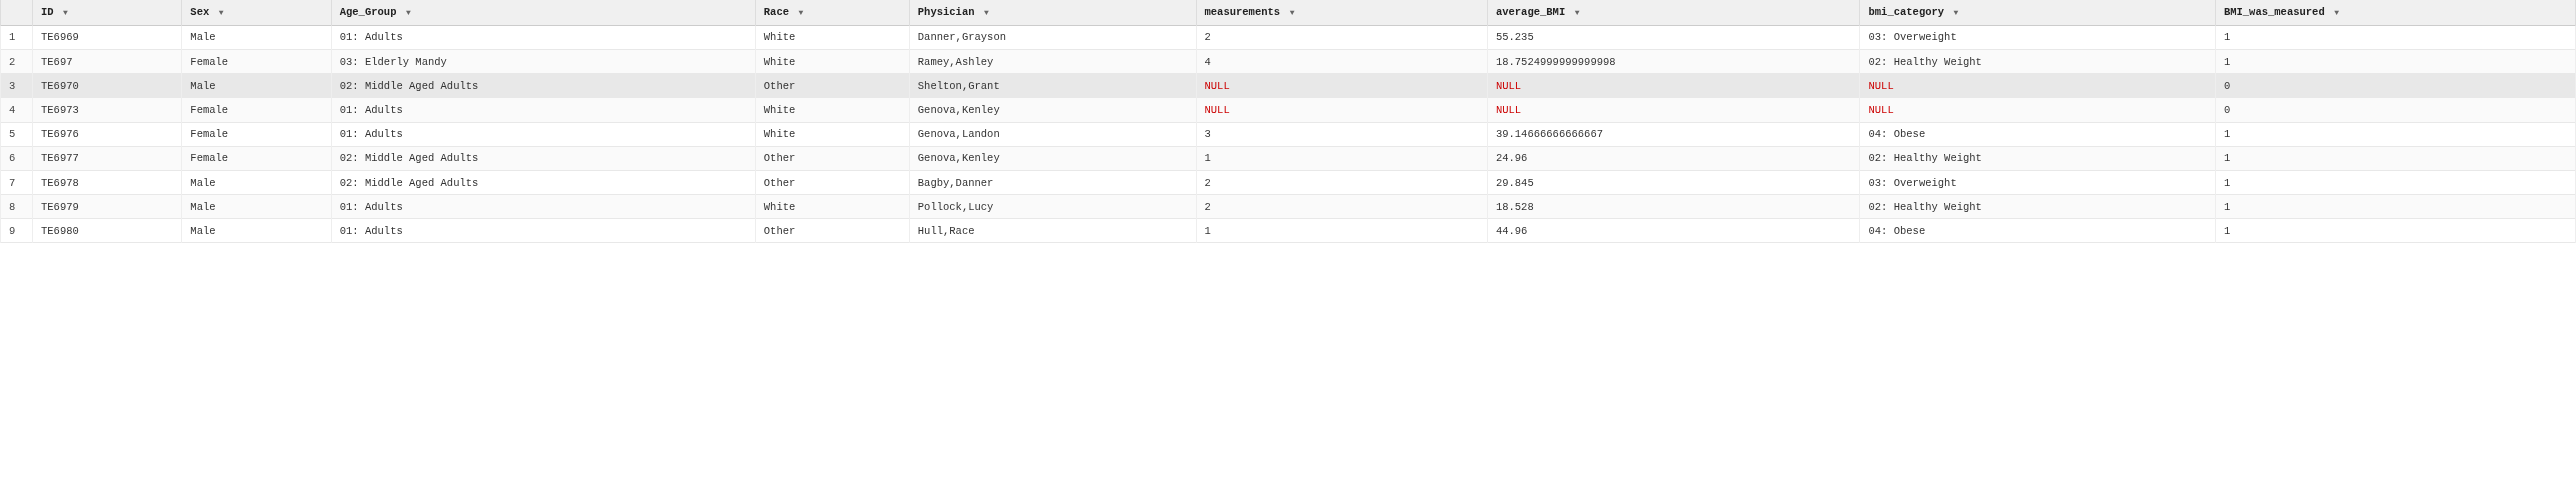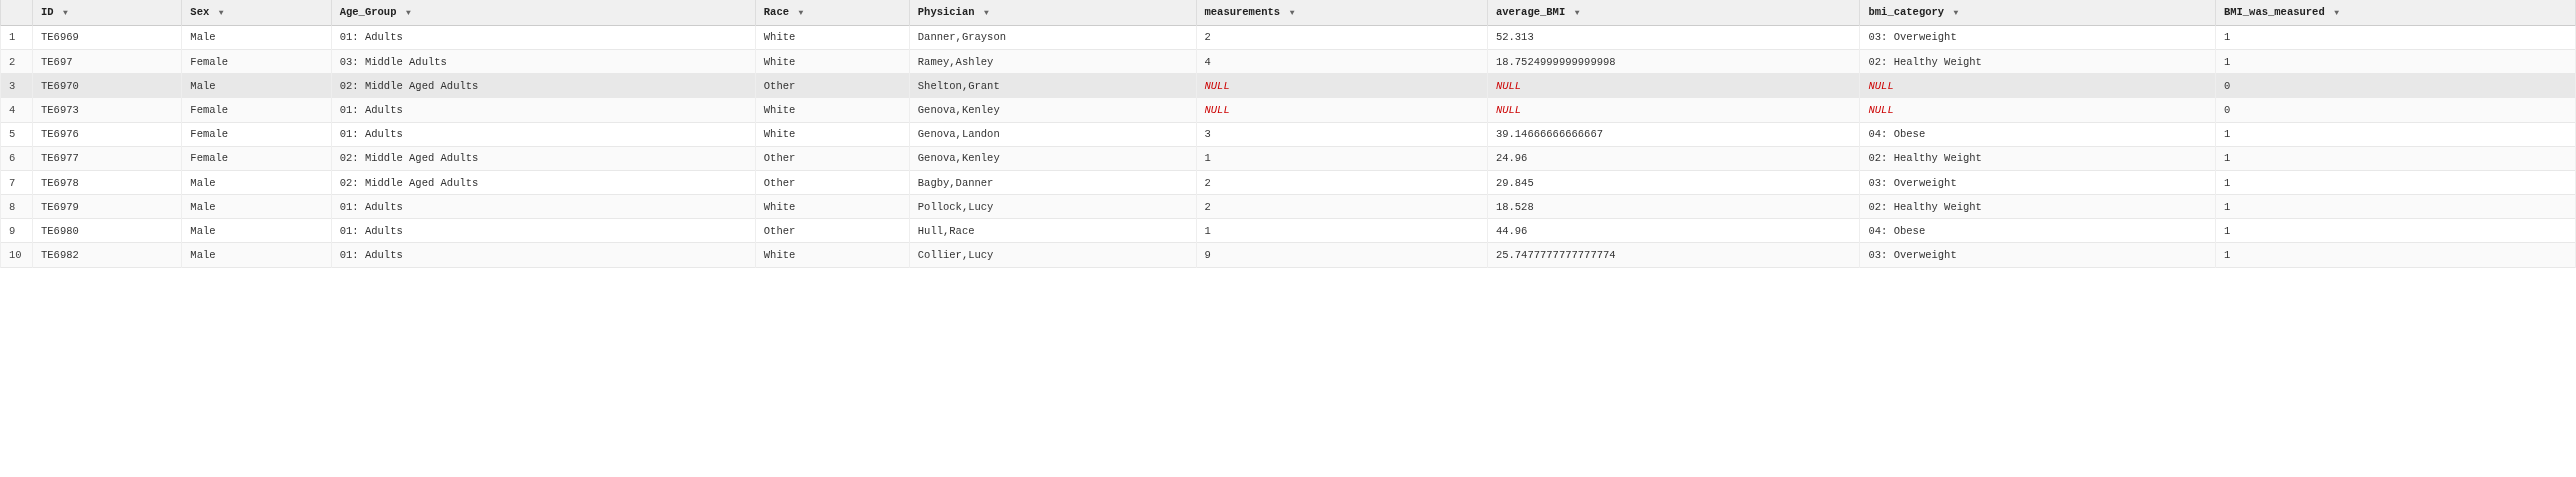--- a/index.html
+++ b/index.html
@@ -77,21 +77,20 @@
     }
 
     td:first-child {
       border-left: 0.8px solid #eeeeee;
       color: #444444;
       text-align: left;
     }
 
     td.null-value {
       color: #cc0000;
-      font-style: italic;
     }
   </style>
 </head>
 <body>
 
 <div class="table-container">
   <table>
     <thead>
       <tr>
         <th></th>
@@ -108,29 +107,29 @@
     </thead>
     <tbody id="table-body">
     <tr>
           <td>1</td>
           <td>TE6969</td>
           <td>Male</td>
           <td>01: Adults</td>
           <td>White</td>
           <td>Danner,Grayson</td>
           <td>2</td>
-          <td>52.313</td>
+          <td>55.235</td>
           <td>03: Overweight</td>
           <td>1</td>
         </tr>
         <tr>
           <td>2</td>
           <td>TE697</td>
           <td>Female</td>
-          <td>03: Middle Adults</td>
+          <td>03: Elderly Mandy</td>
           <td>White</td>
           <td>Ramey,Ashley</td>
           <td>4</td>
           <td>18.7524999999999998</td>
           <td>02: Healthy Weight</td>
           <td>1</td>
         </tr>
         <tr class="highlighted">
           <td>3</td>
           <td>TE6970</td>
@@ -208,28 +207,16 @@
           <td>TE6980</td>
           <td>Male</td>
           <td>01: Adults</td>
           <td>Other</td>
           <td>Hull,Race</td>
           <td>1</td>
           <td>44.96</td>
           <td>04: Obese</td>
           <td>1</td>
         </tr>
-        <tr>
-          <td>10</td>
-          <td>TE6982</td>
-          <td>Male</td>
-          <td>01: Adults</td>
-          <td>White</td>
-          <td>Collier,Lucy</td>
-          <td>9</td>
-          <td>25.7477777777777774</td>
-          <td>03: Overweight</td>
-          <td>1</td>
-        </tr>
       </tbody>
   </table>
 </div>
 
 
 </body></html>

